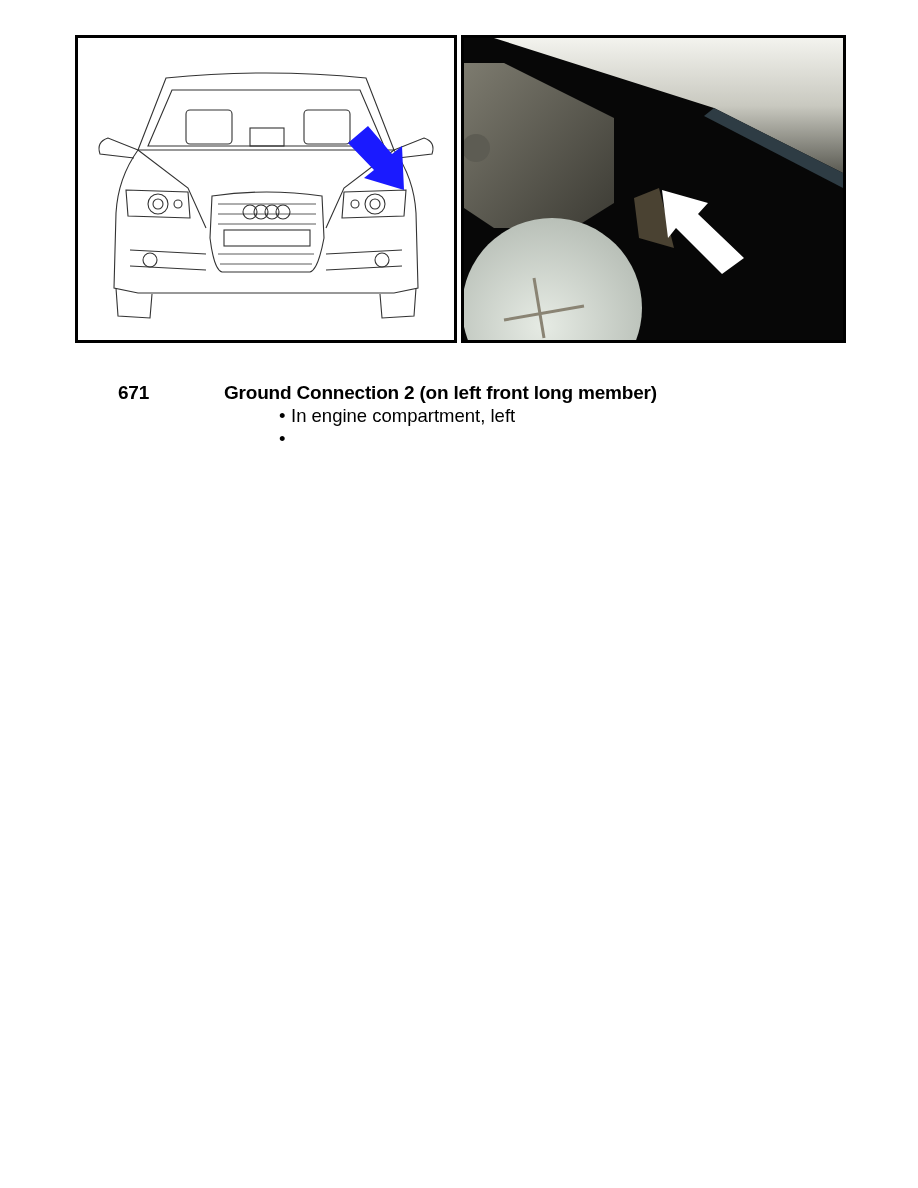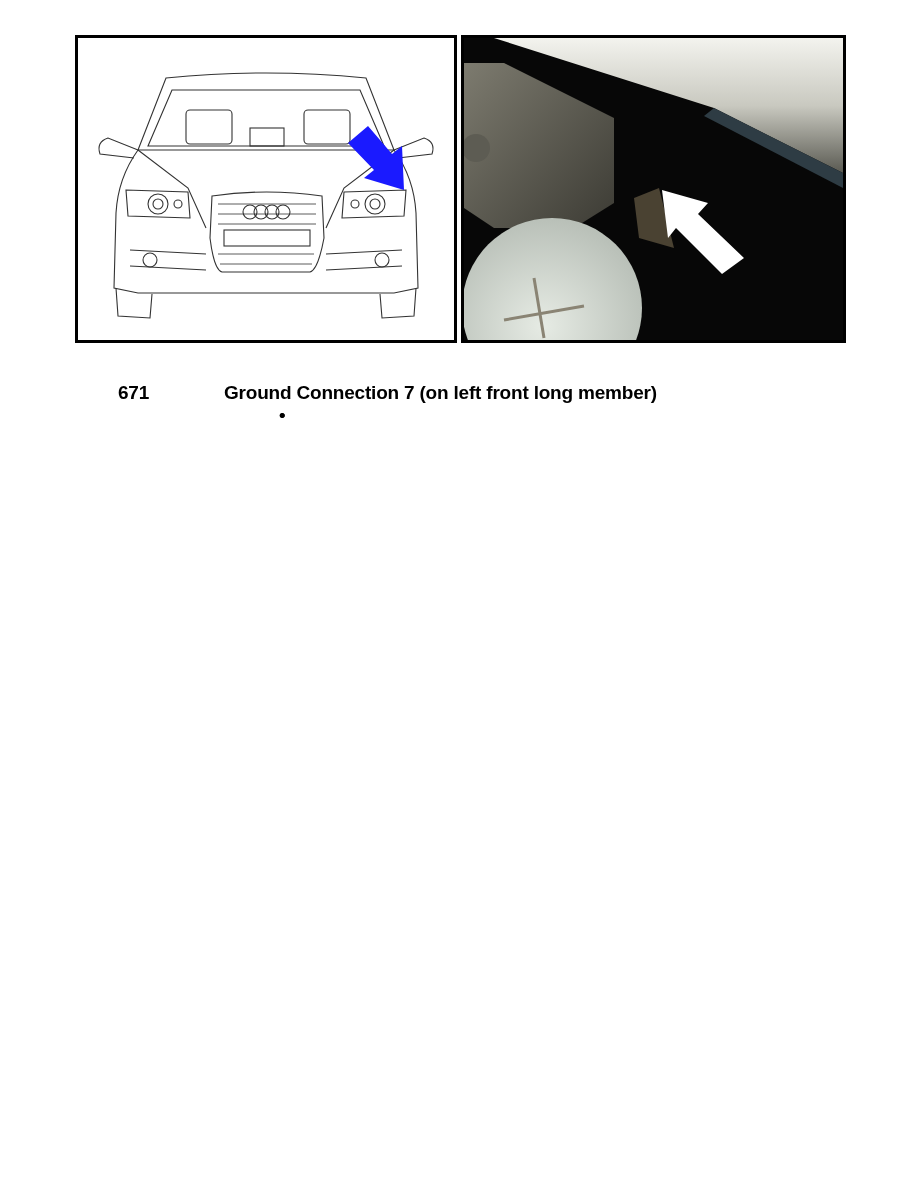--- a/index.html
+++ b/index.html
@@ -95,22 +95,23 @@
     <circle cx="12" cy="110" r="14" fill="#5d5c53"></circle>
     <polygon points="170,160 195,150 210,210 175,200" fill="#4a4232"></polygon>
     <circle cx="88" cy="270" r="90" fill="url(#cap)"></circle>
     <path d="M70 240 L80 300 M40 282 L120 268" stroke="#8a8474" stroke-width="3" fill="none"></path>
 
     <polygon points="198,152 244,165 234,176 280,220 258,236 212,190 204,200" fill="#ffffff"></polygon>
   </svg>
 </div>
 
 <div class="caption" id="caption-num">671</div>
-<div class="caption" id="caption-title">Ground Connection 7 (on left front long member)</div>
+<div class="caption" id="caption-title">Ground Connection 2 (on left front long member)</div>
 
 <ul class="bullets">
   <li>
     <span class="dot">•</span>
+    <span>In engine compartment, left</span>
   </li>
   <li>
     <span class="dot">•</span>
   </li>
 </ul>
 
 </body></html>

